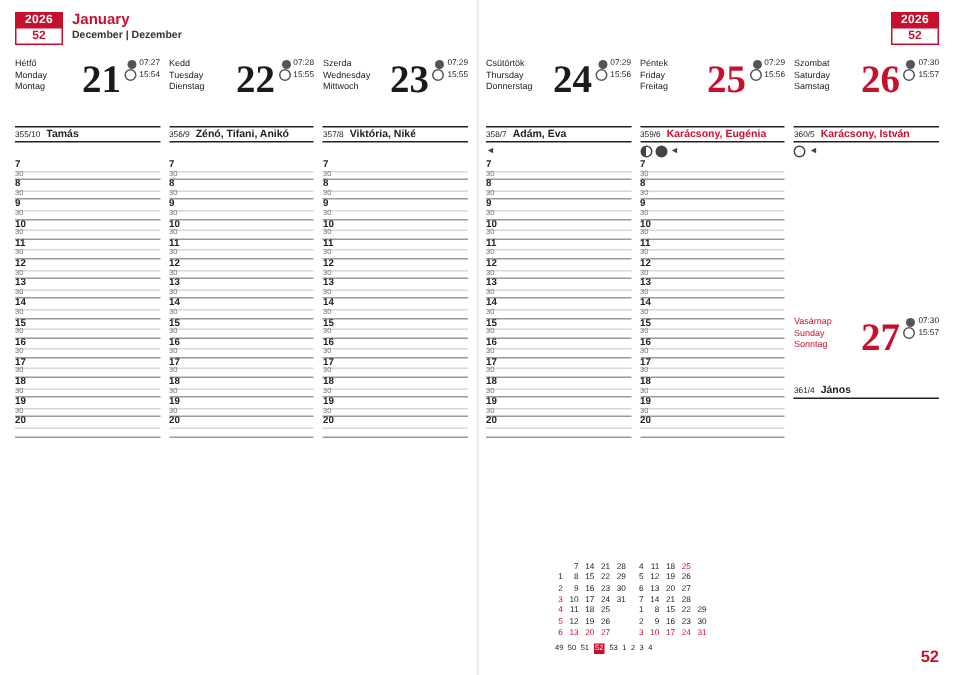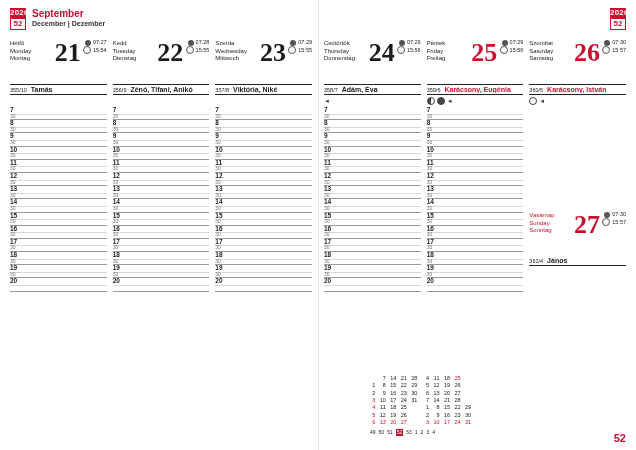--- a/index.html
+++ b/index.html
@@ -6,21 +6,21 @@
   body{width:636px;height:450px;font-family:"Liberation Sans",sans-serif;color:#1a1a1a;overflow:hidden;}
   .page{position:relative;width:636px;height:450px;box-sizing:border-box;}
   .spread{display:flex;width:100%;height:100%;}
   .leaf{position:relative;box-sizing:border-box;height:100%;}
   .leaf.left{width:318px;padding:8px 6px 6px 10px;}
   .leaf.right{width:318px;padding:8px 10px 6px 6px;}
   .gutter{position:absolute;left:318px;top:0;width:1px;height:450px;background:#e6e6e6;}
 
   
   .topbar{display:flex;align-items:flex-start;gap:6px;height:26px;}
-  .weekbox{width:16px;}
+  .weekbox{width:32px;}
   .wb-year{background:#c8102e;color:#fff;font-size:8px;font-weight:bold;text-align:center;line-height:10px;letter-spacing:.2px;}
   .wb-num{border:1px solid #c8102e;color:#c8102e;font-size:8px;font-weight:bold;text-align:center;line-height:10px;}
   .mon-title{font-size:10px;font-weight:bold;color:#c8102e;line-height:11px;}
   .mon-sub{font-size:7px;font-weight:bold;color:#333;line-height:9px;}
   .topbar-right{justify-content:flex-end;}
   .topbar-right .weekbox{margin-left:auto;}
 
   
   .cols{display:flex;gap:6px;margin-top:4px;}
   .col{flex:1;min-width:0;}
@@ -70,21 +70,21 @@
 <div class="page">
   <div class="spread">
 
     <div class="leaf left">
       <div class="topbar">
         <div class="weekbox">
           <div class="wb-year">2026</div>
           <div class="wb-num">52</div>
         </div>
         <div>
-          <div class="mon-title">September</div>
+          <div class="mon-title">January</div>
           <div class="mon-sub">December | Dezember</div>
         </div>
       </div>
 
       <div class="cols">
 
         <div class="col">
           <div class="dayhead">
             <div class="dnames">
               <div>Hétfő</div>

